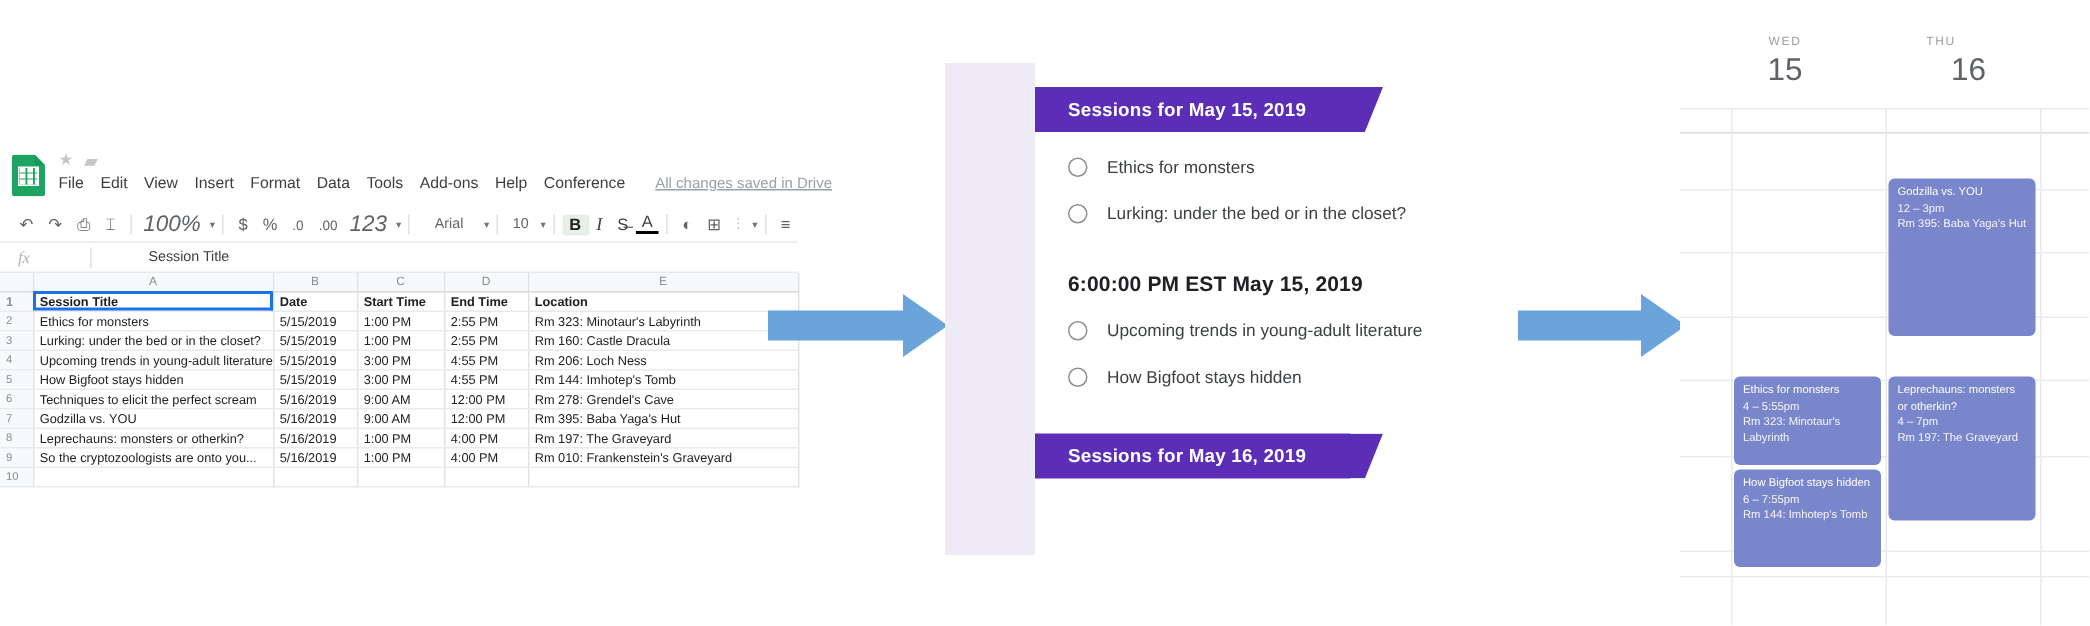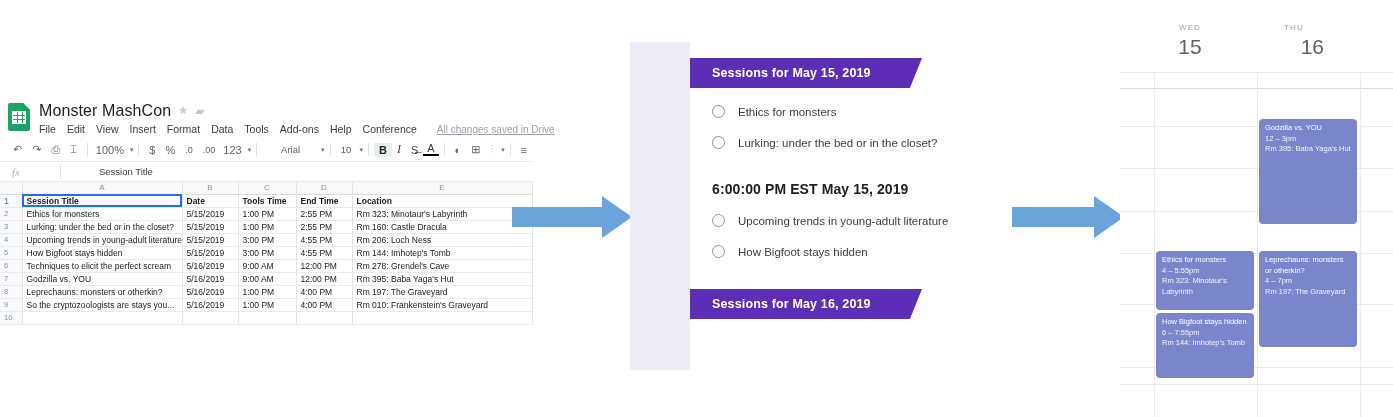--- a/index.html
+++ b/index.html
@@ -57,21 +57,21 @@
 
   .gs-toolbar{
     display:flex;align-items:center;height:22px;gap:0;
     padding-left:8px; font-size:10px; color:#5f6368;
     border-bottom:1px solid #ffffff;
   }
   .tb{ display:flex;align-items:center;justify-content:center;height:20px;
        padding:0 5px; color:#5f6368; font-size:11px; }
   .tb.sm{ font-size:9px; }
   .tb-sep{ width:1px;height:13px;background:#e0e0e0;margin:0 5px; }
-  .tb-zoom{ font-size:11px; padding:0 3px; }
+  .tb-zoom{ font-size:15px; padding:0 3px;font-style:italic; }
   .caret{ font-size:7px; color:#70757a; margin-left:3px;}
   .tb-font{ font-size:9.5px; width:60px; text-align:right; padding-left:6px;}
   .tb-size{ font-size:9.5px; width:22px; text-align:center;}
   .tb-b{ font-weight:bold;font-size:11px;background:#e6f0e9;border-radius:2px;
          padding:1px 5px;color:#222;}
   .tb-i{ font-style:italic;font-family:"Liberation Serif",serif;font-size:12px;padding:0 5px;color:#3c4043;}
   .tb-s{ font-size:11px;padding:0 5px;color:#3c4043;}
   .tb-a{ font-size:11px;padding:0 4px;color:#3c4043;border-bottom:2px solid #000;line-height:11px;}
 
   .gs-formula{
@@ -183,21 +183,20 @@
 <div id="sheets-panel">
 
   <div class="gs-titlebar">
     <div class="gs-logo">
       <div class="pg"></div>
         <div class="fold"></div>
         <div class="grid"></div>
     </div>
     <div class="gs-titleblock">
       <div class="gs-docname">
-        <span>Monster MashCon</span>
         <span class="gs-star">★</span>
         <span class="gs-folder">▰</span>
       </div>
       <div class="gs-menubar">
         <span class="mi">File</span>
         <span class="mi">Edit</span>
         <span class="mi">View</span>
         <span class="mi">Insert</span>
         <span class="mi">Format</span>
         <span class="mi">Data</span>
@@ -259,21 +258,21 @@
         <td class="c-a">A</td>
         <td class="c-b">B</td>
         <td class="c-c">C</td>
         <td class="c-d">D</td>
         <td class="c-e">E</td>
       </tr>
       <tr class="hdr-row">
         <td class="rowhead">1</td>
         <td class="c-a sel">Session Title</td>
         <td class="c-b">Date</td>
-        <td class="c-c">Tools Time</td>
+        <td class="c-c">Start Time</td>
         <td class="c-d">End Time</td>
         <td class="c-e">Location</td>
       </tr>
       <tr>
         <td class="rowhead">2</td>
         <td class="c-a">Ethics for monsters</td>
         <td class="c-b num">5/15/2019</td>
         <td class="c-c num">1:00 PM</td>
         <td class="c-d num">2:55 PM</td>
         <td class="c-e">Rm 323: Minotaur's Labyrinth</td>
@@ -321,21 +320,21 @@
       <tr>
         <td class="rowhead">8</td>
         <td class="c-a">Leprechauns: monsters or otherkin?</td>
         <td class="c-b num">5/16/2019</td>
         <td class="c-c num">1:00 PM</td>
         <td class="c-d num">4:00 PM</td>
         <td class="c-e">Rm 197: The Graveyard</td>
       </tr>
       <tr>
         <td class="rowhead">9</td>
-        <td class="c-a">So the cryptozoologists are stays you...</td>
+        <td class="c-a">So the cryptozoologists are onto you...</td>
         <td class="c-b num">5/16/2019</td>
         <td class="c-c num">1:00 PM</td>
         <td class="c-d num">4:00 PM</td>
         <td class="c-e">Rm 010: Frankenstein's Graveyard</td>
       </tr>
       <tr>
         <td class="rowhead">10</td>
         <td class="c-a"></td>
         <td class="c-b"></td>
         <td class="c-c"></td>

